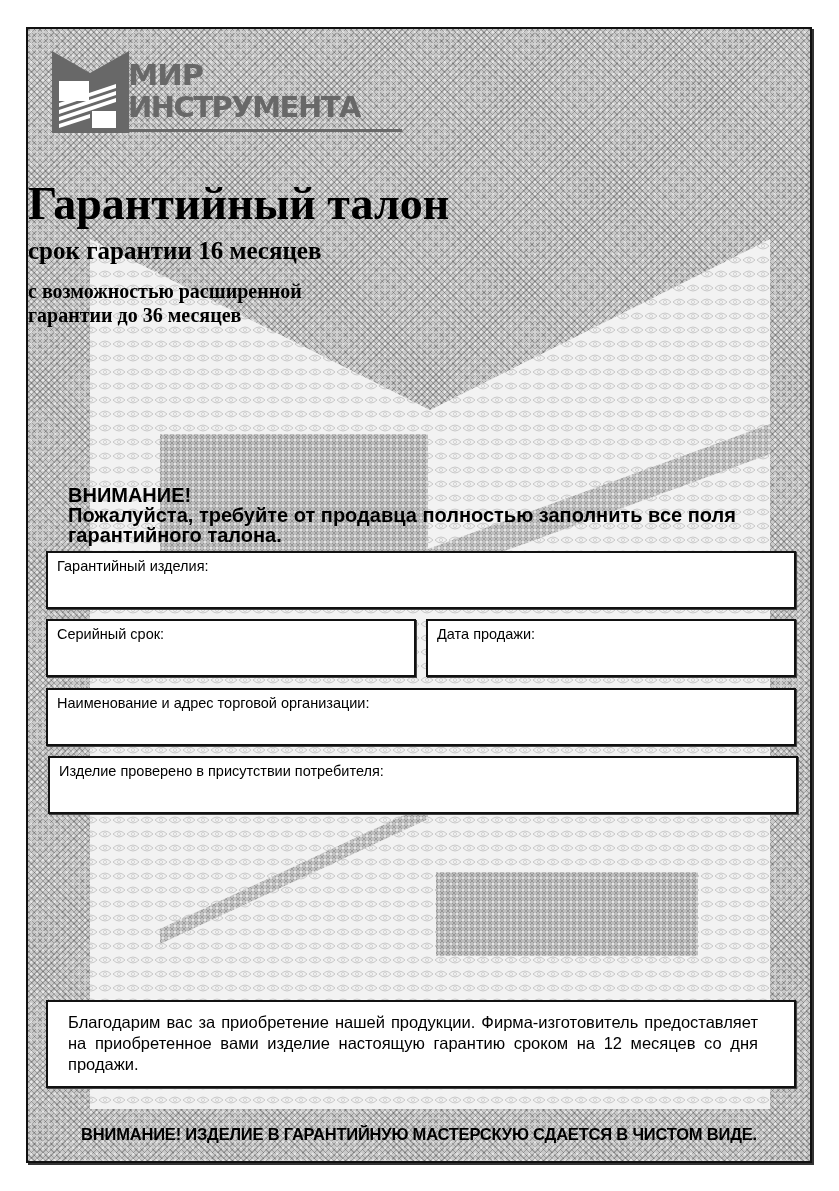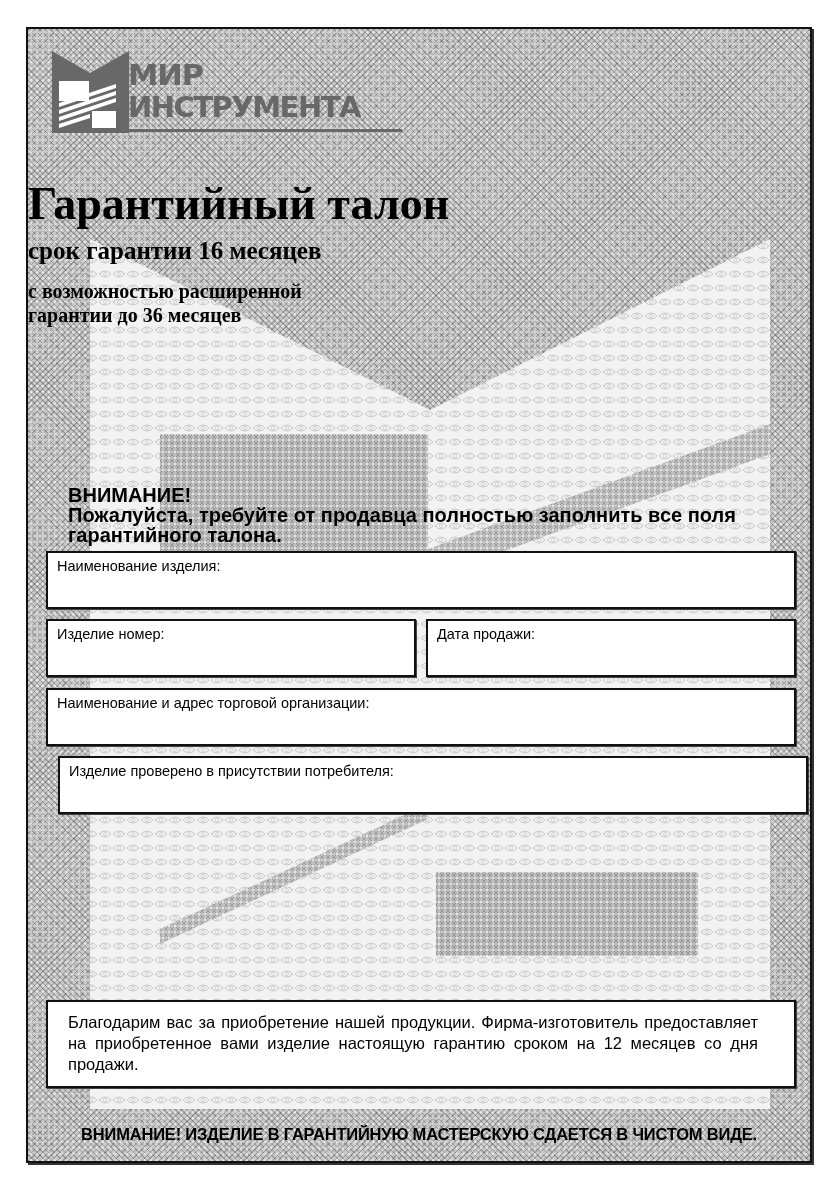--- a/index.html
+++ b/index.html
@@ -95,36 +95,36 @@
     <div>гарантии до 36 месяцев</div>
   </div>
 
   <div class="notice">
     <div>ВНИМАНИЕ!</div>
     <div>Пожалуйста, требуйте от продавца полностью заполнить все поля</div>
     <div>гарантийного талона.</div>
   </div>
 
   <div class="field" style="left:18px; top:522px; width:750px; height:58px;">
-    <span class="field-label">Наименование изделия:</span>
+    <span class="field-label">Гарантийный изделия:</span>
   </div>
 
   <div class="field" style="left:18px; top:590px; width:370px; height:58px;">
-    <span class="field-label">Изделие номер:</span>
+    <span class="field-label">Серийный срок:</span>
   </div>
 
   <div class="field" style="left:18px; top:659px; width:750px; height:58px;">
     <span class="field-label">Наименование и адрес торговой организации:</span>
   </div>
 
   <div class="field" style="left:398px; top:590px; width:370px; height:58px;">
     <span class="field-label">Дата продажи:</span>
   </div>
 
-  <div class="field" style="left:30px; top:727px; width:750px; height:58px;">
+  <div class="field" style="left:20px; top:727px; width:750px; height:58px;">
     <span class="field-label">Изделие проверено в присутствии потребителя:</span>
   </div>
 
 
   <div class="thanks">
     <div class="thanks-text">Благодарим вас за приобретение нашей продукции. Фирма-изготовитель предоставляет на приобретенное вами изделие настоящую гарантию сроком на 12 месяцев со дня продажи.</div>
   </div>
 
   <div class="footer">ВНИМАНИЕ! ИЗДЕЛИЕ В ГАРАНТИЙНУЮ МАСТЕРСКУЮ СДАЕТСЯ В ЧИСТОМ ВИДЕ.</div>
 

